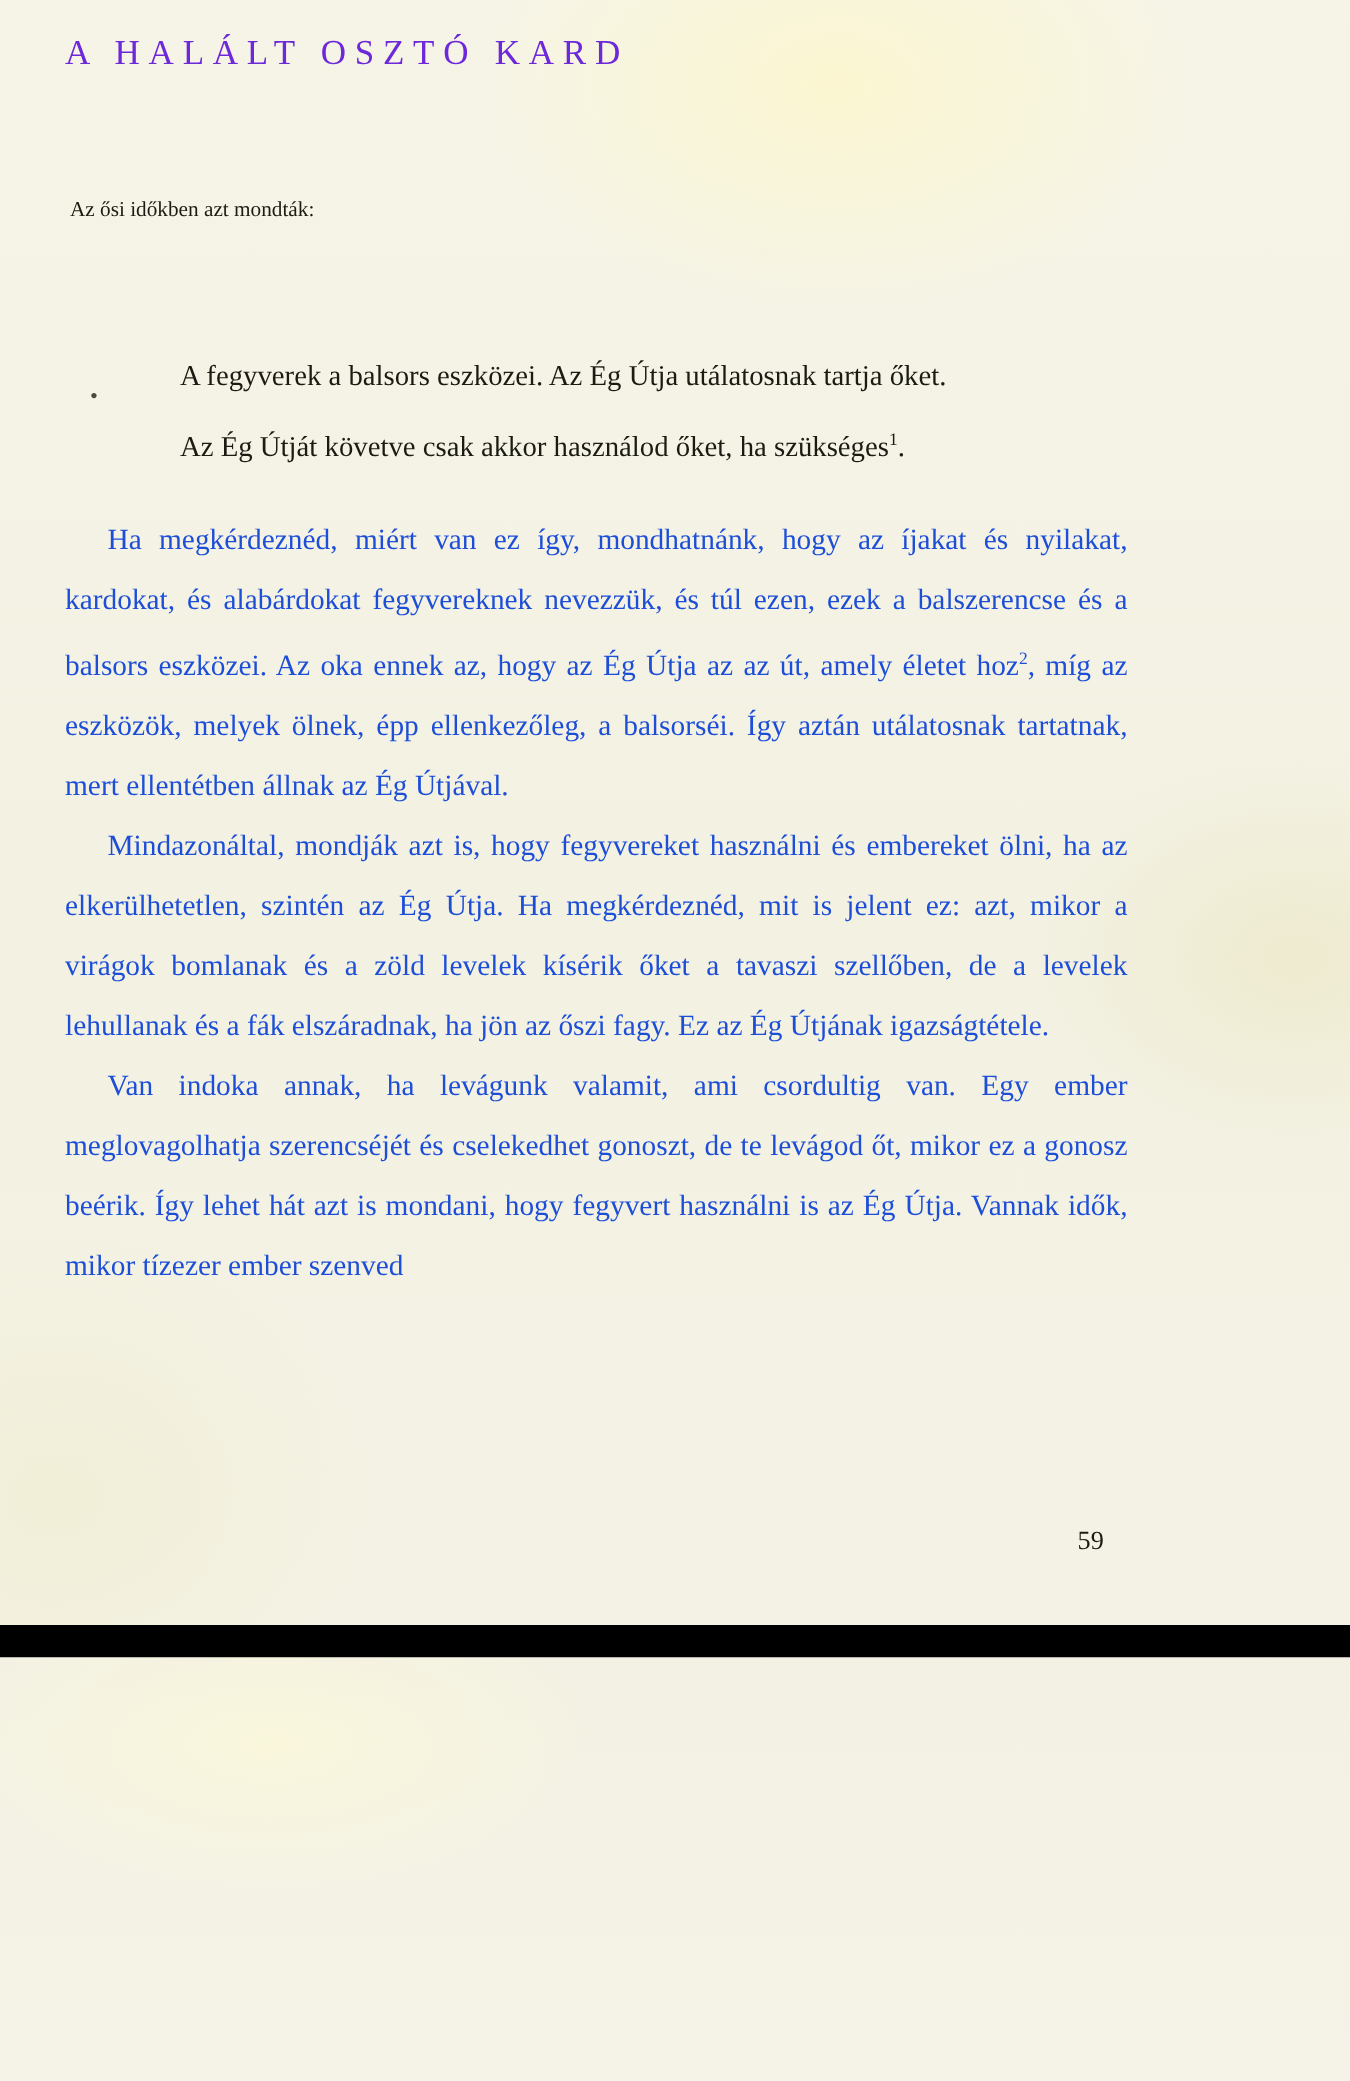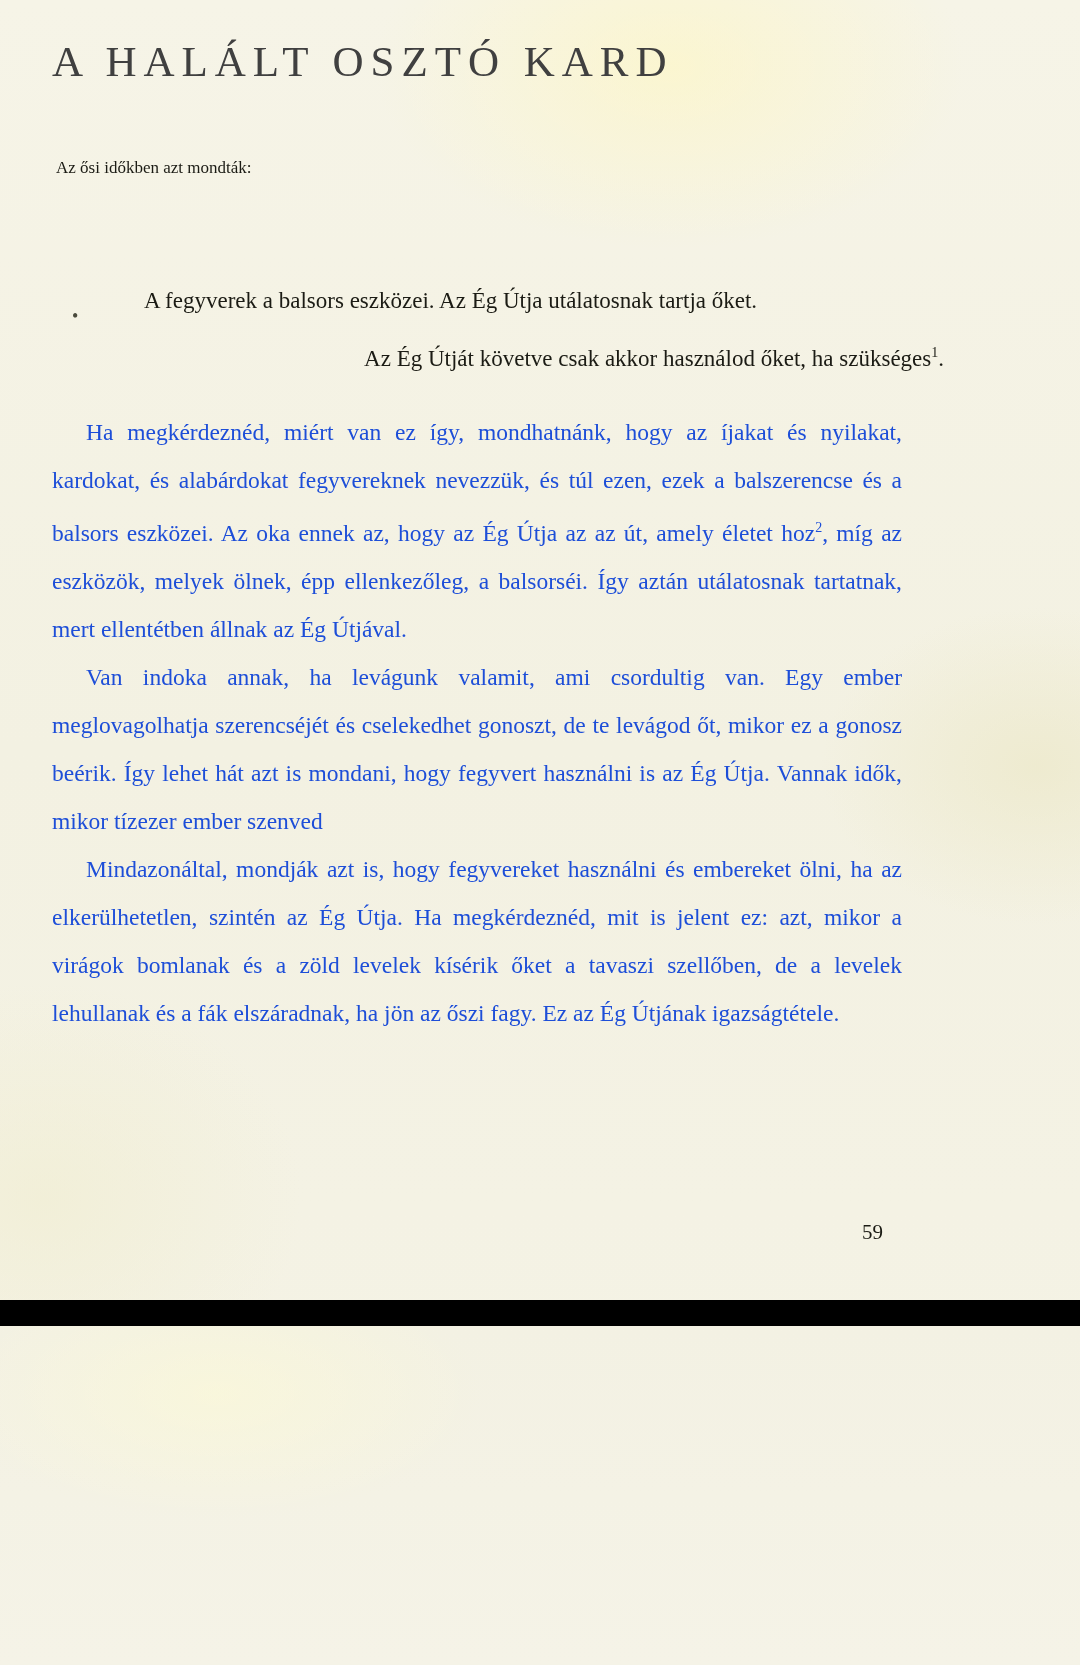--- a/index.html
+++ b/index.html
@@ -50,43 +50,43 @@
     width: 1080px;
     height: 339px;
     background:
       radial-gradient(ellipse 380px 180px at 20% 20%, rgba(255,252,210,0.45), rgba(255,252,210,0) 70%),
       linear-gradient(180deg, #f3f1e3 0%, #f5f3e7 100%);
   }
   .chapter-title {
     position: absolute;
     left: 52px;
     top: 8px;
-    font-size: 43px;
+    font-size: 28px;
     letter-spacing: 7px;
     font-weight: 400;
-    color: #404040;
+    color: #6d28d9;
     white-space: nowrap;
   }
   .lead {
     position: absolute;
     left: 56px;
     top: 158px;
     font-size: 17px;
     color: #1b1b14;
   }
   .quote {
     position: absolute;
     left: 104px;
     top: 252px;
     width: 800px;
     font-size: 23px;
     line-height: 52px;
     color: #1b1b14;
   }
-  .quote .ln2 { display: block; text-align: right; }
+  .quote .ln2 { display: block; }
   .quote sup { font-size: 14px; vertical-align: super; }
   .quote-mark {
     position: absolute;
     left: 72px;
     top: 306px;
     font-size: 18px;
     color: #4a4a3c;
   }
   .body-block {
     position: absolute;
@@ -128,22 +128,22 @@
 
     <blockquote class="quote">
       <span>A fegyverek a balsors eszközei. Az Ég Útja utálatosnak tartja őket.</span>
       <span class="ln2">
         <span>Az Ég Útját követve csak akkor használod őket, ha szükséges</span><sup>1</sup><span>.</span>
       </span>
     </blockquote>
 
     <div class="body-block">
       <p class="indent"><span>Ha megkérdeznéd, miért van ez így, mondhatnánk, hogy az íjakat és nyilakat, kardokat, és alabárdokat fegyvereknek nevezzük, és túl ezen, ezek a balszerencse és a balsors eszközei. Az oka ennek az, hogy az Ég Útja az az út, amely életet hoz</span><sup>2</sup><span>, míg az eszközök, melyek ölnek, épp ellenkezőleg, a balsorséi. Így aztán utálatosnak tartatnak, mert ellentétben állnak az Ég Útjával.</span></p>
+      <p class="indent">Mindazonáltal, mondják azt is, hogy fegyvereket használni és embereket ölni, ha az elkerülhetetlen, szintén az Ég Útja. Ha megkérdeznéd, mit is jelent ez: azt, mikor a virágok bomlanak és a zöld levelek kísérik őket a tavaszi szellőben, de a levelek lehullanak és a fák elszáradnak, ha jön az őszi fagy. Ez az Ég Útjának igazságtétele.</p>
       <p class="indent">Van indoka annak, ha levágunk valamit, ami csordultig van. Egy ember meglovagolhatja szerencséjét és cselekedhet gonoszt, de te levágod őt, mikor ez a gonosz beérik. Így lehet hát azt is mondani, hogy fegyvert használni is az Ég Útja. Vannak idők, mikor tízezer ember szenved</p>
-      <p class="indent">Mindazonáltal, mondják azt is, hogy fegyvereket használni és embereket ölni, ha az elkerülhetetlen, szintén az Ég Útja. Ha megkérdeznéd, mit is jelent ez: azt, mikor a virágok bomlanak és a zöld levelek kísérik őket a tavaszi szellőben, de a levelek lehullanak és a fák elszáradnak, ha jön az őszi fagy. Ez az Ég Útjának igazságtétele.</p>
     </div>
 
     <div class="folio">59</div>
   </div>
 
   <div class="band"></div>
 
   <div class="sheet-bottom">
     
   </div>

